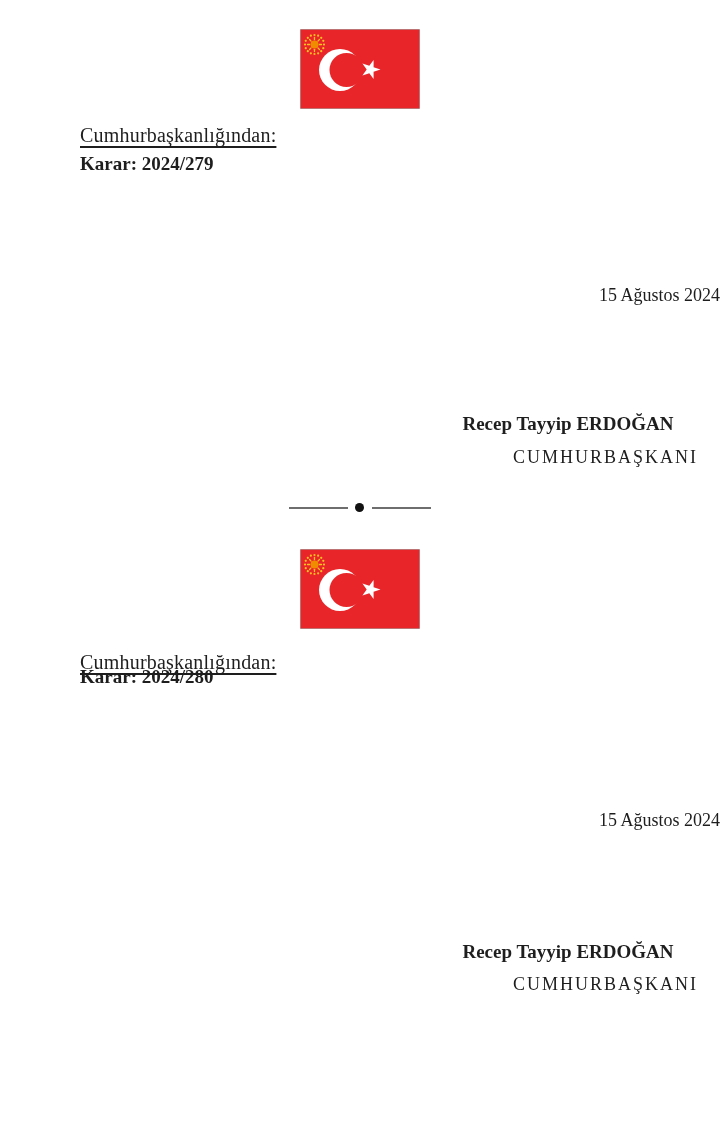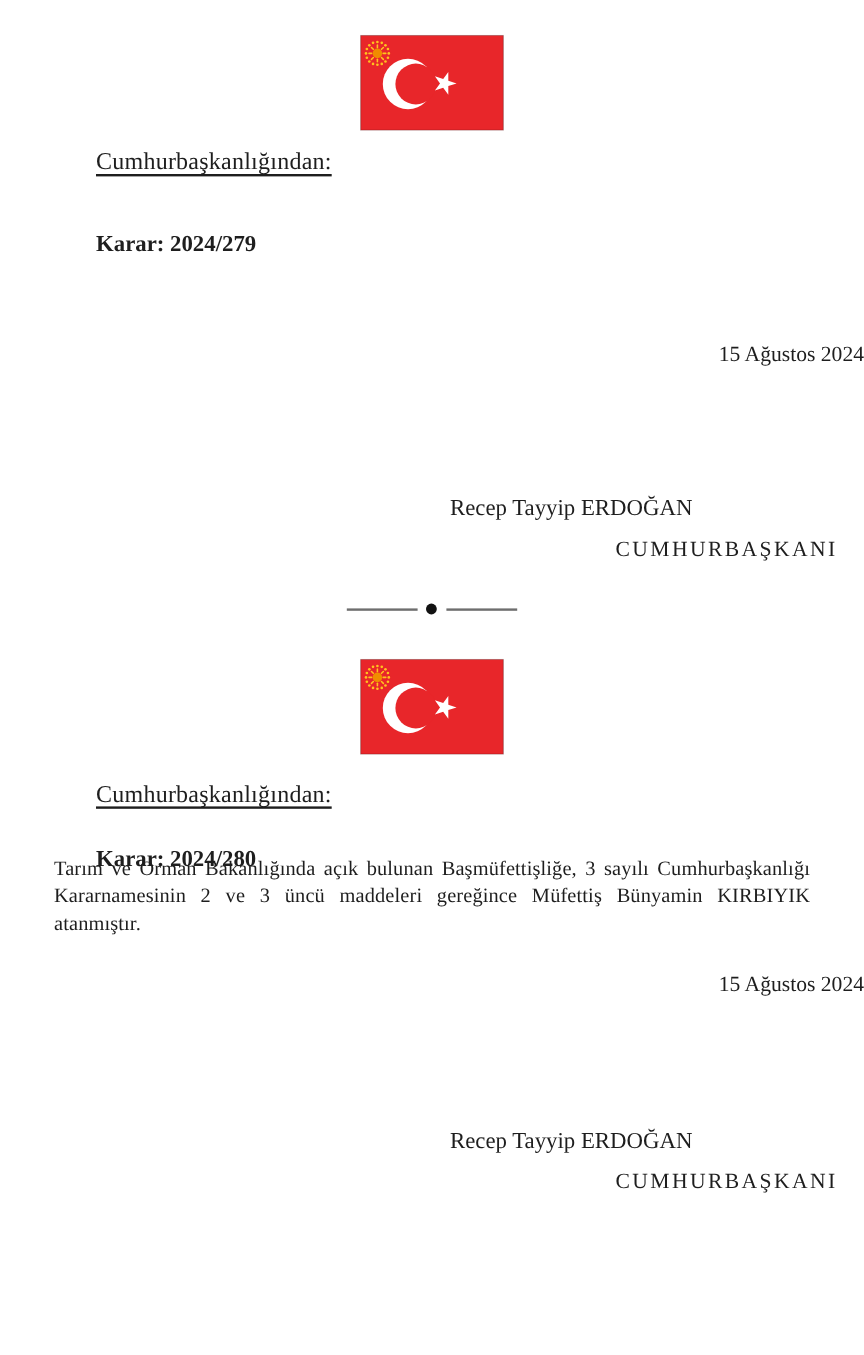--- a/index.html
+++ b/index.html
@@ -47,21 +47,20 @@
     letter-spacing: 0.2px;
   }
   .issuer1 { top: 123px; }
   .issuer2 { top: 650px; }
 
   .karar {
     left: 80px;
     font-size: 19px;
     line-height: 23px;
     font-weight: bold;
-    margin-top: 40px;
   }
   .karar1 { top: 152px; }
   .karar2 { top: 665px; }
 
   
   .body-par {
     left: 45px;
     width: 630px;
     font-size: 17px;
     line-height: 23px;
@@ -77,23 +76,24 @@
     width: 720px;
     text-align: right;
     font-size: 18px;
     line-height: 22px;
   }
   .date1 { top: 284px; }
   .date2 { top: 809px; }
 
   
   .sig-name {
-    left: 375px;
+    left: 418px;
     width: 300px;
-    font-weight: normal;
+    text-align: center;
+    font-weight: bold;
     font-size: 19px;
     line-height: 23px;
   }
   .sig-name1 { top: 412px; }
   .sig-name2 { top: 940px; }
 
   .sig-title {
     left: 398px;
     width: 300px;
     text-align: right;
@@ -214,18 +214,17 @@
     </g>
     <g>
       <circle class="flag-white" cx="40" cy="41" r="21"></circle>
       <circle class="flag-red" cx="46.5" cy="41" r="17"></circle>
     </g>
     <polygon class="flag-white" points="80.5,40.5 73.59,42.75 73.59,50.01 69.32,44.13 62.41,46.38 66.68,40.5 62.41,34.62 69.32,36.87 73.59,30.99 73.59,38.26"></polygon>
   </svg>
 
   <div class="abs issuer issuer2">Cumhurbaşkanlığından:</div>
   <div class="abs karar karar2">Karar: 2024/280</div>
-  <div class="abs body-par body2">Tarım ve Orman Bakanlığında açık bulunan Başmüfettişliğe, 3 sayılı Cumhurbaşkanlığı Kararnamesinin 2 ve 3 üncü maddeleri gereğince Müfettiş Bünyamin KIRBIYIK atanmıştır.</div>
   <div class="abs date date2">15 Ağustos 2024</div>
   <div class="abs sig-name sig-name2">Recep Tayyip ERDOĞAN</div>
   <div class="abs sig-title sig-title2">CUMHURBAŞKANI</div>
 
 </div>
 
 </body></html>

